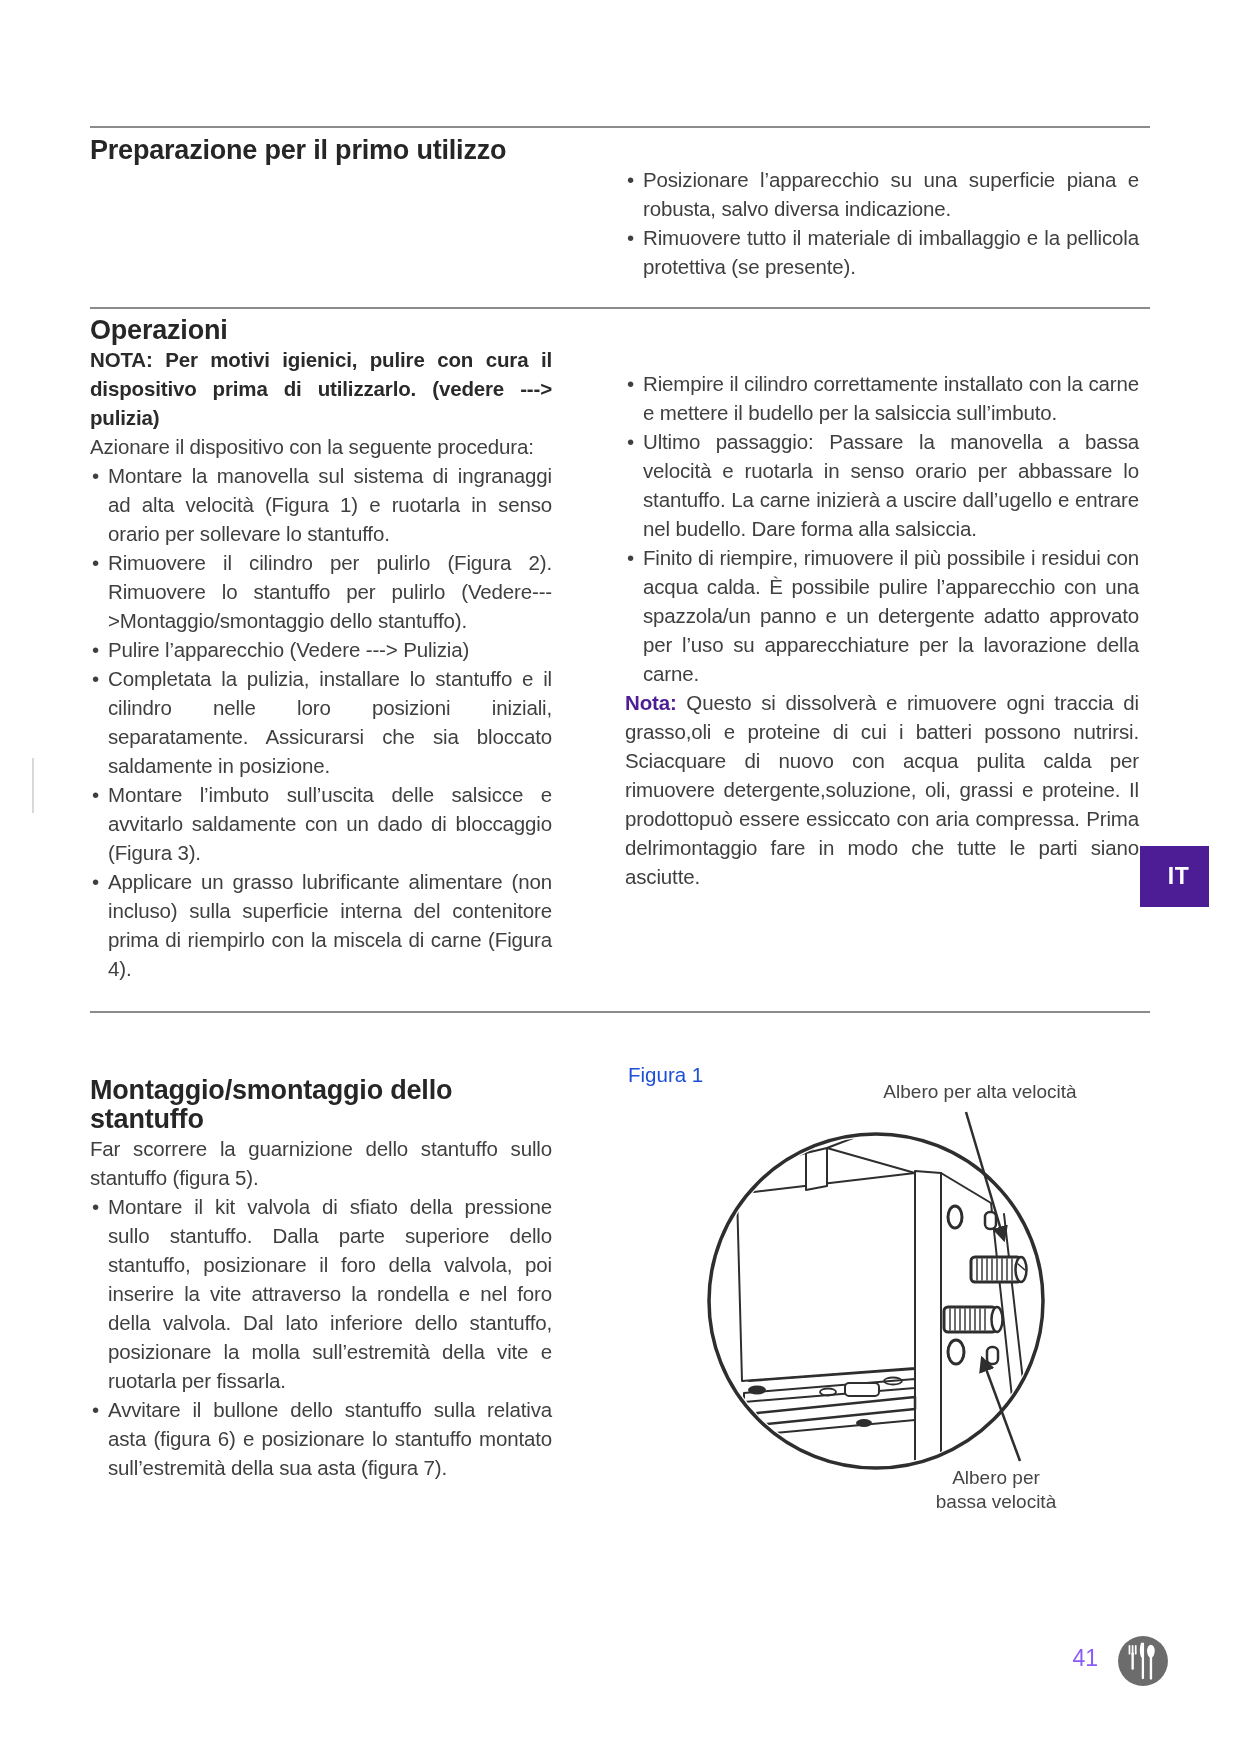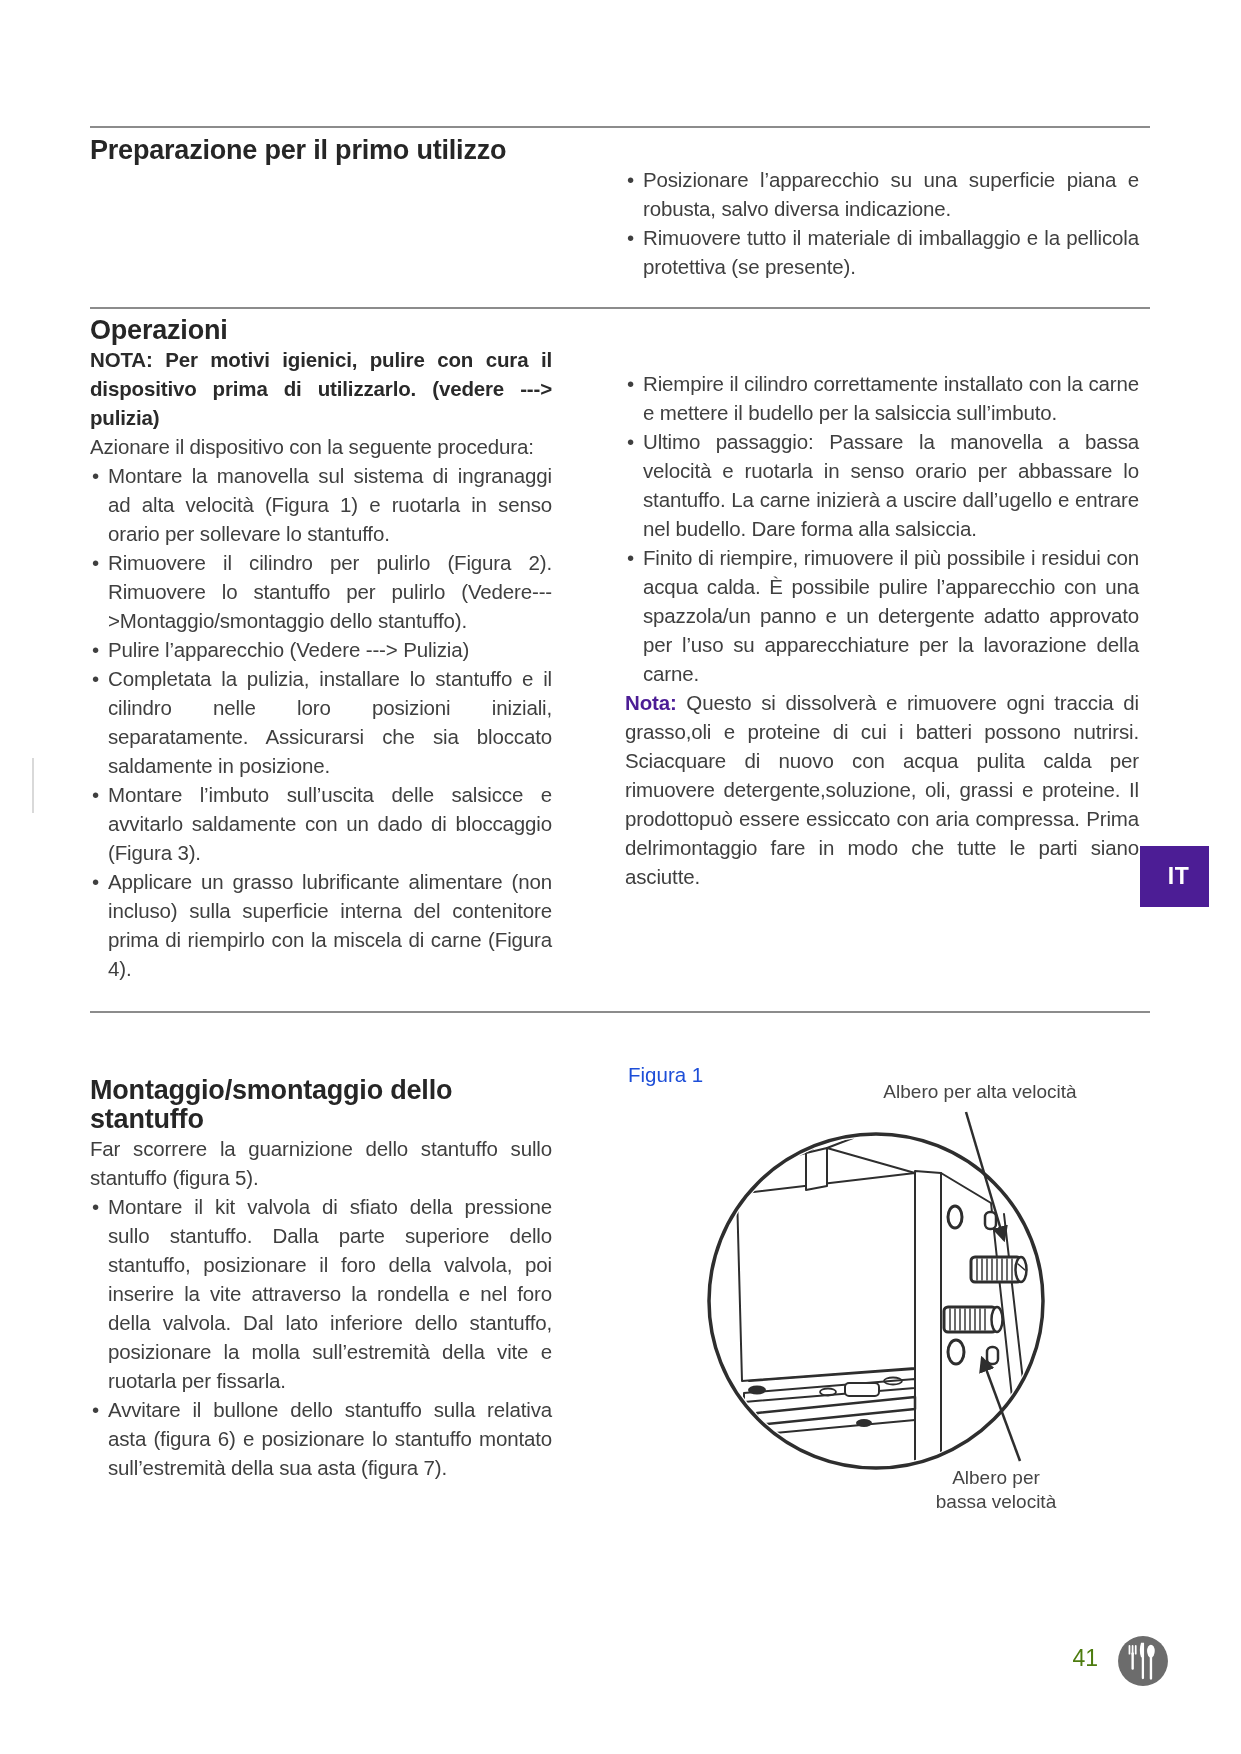--- a/index.html
+++ b/index.html
@@ -39,21 +39,21 @@
   .fig-label{position:absolute;font-size:19px;line-height:24px;color:#454545;text-align:center;}
   .fig-label-high{left:868px;top:1080px;width:224px;}
   .fig-label-low{left:914px;top:1466px;width:164px;}
   .fig-svg{position:absolute;left:600px;top:950px;width:560px;height:580px;}
 
   .lang-badge{
     position:absolute;left:1140px;top:846px;width:61px;height:61px;
     background:#4c1d95;color:#ffffff;display:flex;align-items:center;justify-content:center;
     font-size:23px;font-weight:700;letter-spacing:0.5px;padding-left:8px;
   }
-  .footer-pagenum{position:absolute;left:1052px;top:1645px;width:46px;text-align:right;font-size:23px;color:#4d7c0f;}
+  .footer-pagenum{position:absolute;left:1052px;top:1645px;width:46px;text-align:right;font-size:23px;color:#8b5cf6;}
   .footer-logo{position:absolute;left:1117px;top:1635px;width:52px;height:52px;}
   .scan-artifact{position:absolute;left:32px;top:758px;width:2px;height:55px;background:#d9d9d9;}
 </style>
 </head>
 <body>
 
 <div class="page">
 
   <div class="rule rule-1"></div>
   <div class="rule rule-2"></div>

